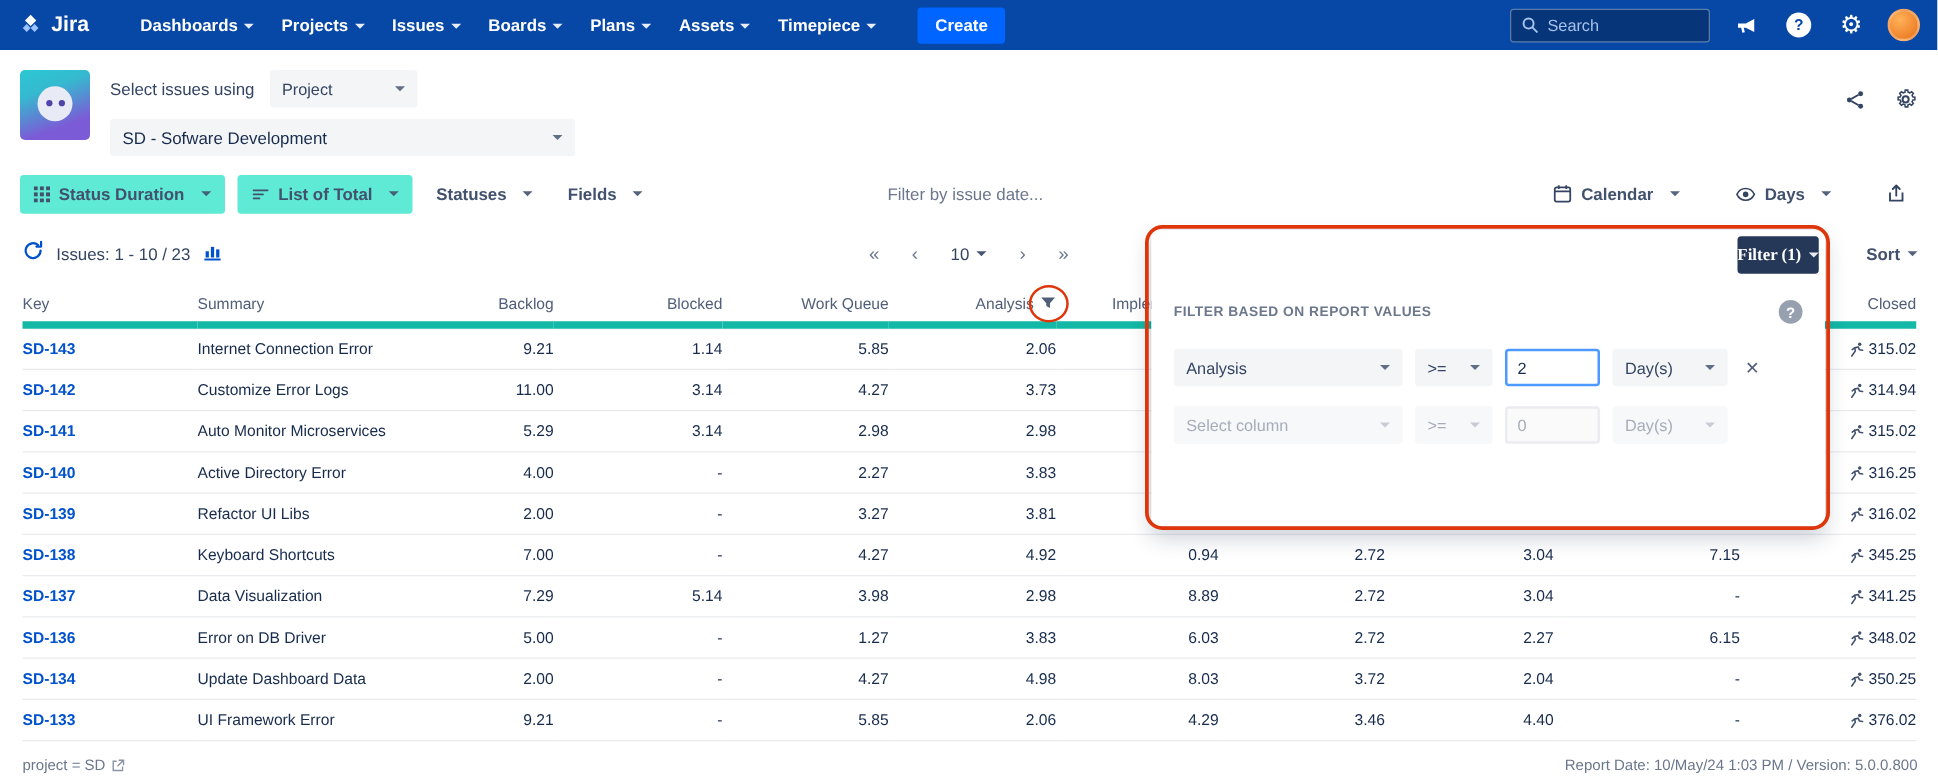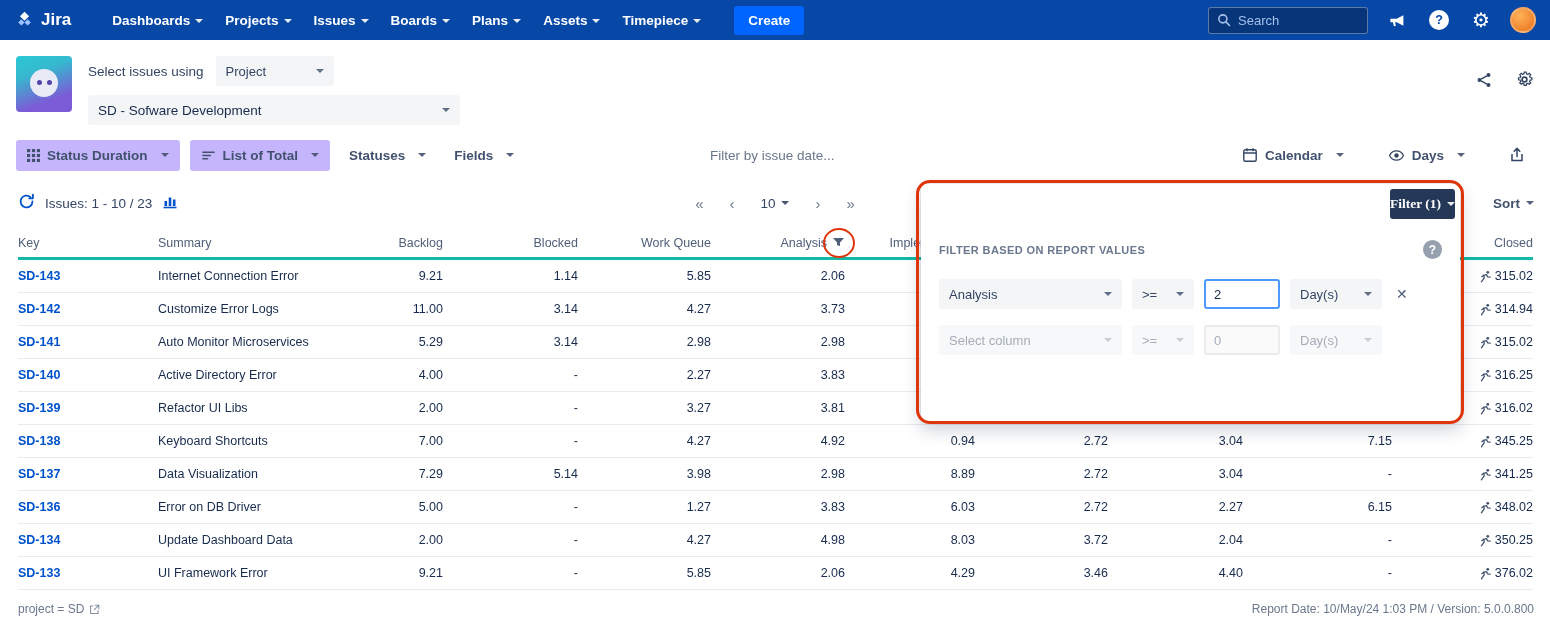--- a/index.html
+++ b/index.html
@@ -37,39 +37,39 @@
   .hc-row{display:flex;align-items:center;gap:12px;}
   .select-label{font-size:13.5px;color:#344563;}
   .select{display:inline-flex;align-items:center;justify-content:space-between;background:#F4F5F7;border-radius:3px;height:30px;padding:0 10px;font-size:13px;color:#344563;cursor:pointer;white-space:nowrap;}
   .select .chev{border-top-color:#505F79;}
   .mode-select{width:118px;}
   .project-select{width:372px;font-size:13.5px;color:#172B4D;}
   .header-icons{position:absolute;right:16px;top:30px;display:flex;align-items:center;gap:22px;}
 
   
   .toolbar{display:flex;align-items:center;padding:0 16px;height:40px;gap:10px;}
-  .tb-btn{display:inline-flex;align-items:center;gap:7px;background:#c4b5fd;border-radius:3px;height:31px;padding:0 11px;font-size:13.5px;font-weight:600;color:#42526E;cursor:pointer;white-space:nowrap;}
+  .tb-btn{display:inline-flex;align-items:center;gap:7px;background:#5eead4;border-radius:3px;height:31px;padding:0 11px;font-size:13.5px;font-weight:600;color:#42526E;cursor:pointer;white-space:nowrap;}
   .tb-plain{display:inline-flex;align-items:center;gap:7px;height:31px;padding:0 9px;font-size:13.5px;font-weight:600;color:#42526E;cursor:pointer;white-space:nowrap;}
   .date-filter{position:absolute;left:710px;font-size:13.5px;color:#6B778C;cursor:text;}
   .toolbar{position:relative;}
   .tb-right{margin-left:auto;display:flex;align-items:center;gap:26px;}
 
   
   .issues-bar{display:flex;align-items:center;padding:0 16px 0 18px;height:36px;margin-top:10px;position:relative;}
   .issues-left{display:flex;align-items:center;gap:10px;}
   .issues-label{font-size:13.5px;color:#344563;}
   .pagination{position:absolute;left:50%;transform:translateX(-50%);display:flex;align-items:center;gap:26px;color:#6B778C;font-size:15px;}
   .pg-btn{cursor:pointer;user-select:none;}
   .pg-size{display:inline-flex;align-items:center;font-size:13.5px;color:#344563;cursor:pointer;}
   .sort-ctl{margin-left:auto;font-size:13.5px;font-weight:600;color:#42526E;cursor:pointer;display:inline-flex;align-items:center;}
 
   
   .table-wrap{padding:0 17px 0 18px;margin-top:8px;}
   table{border-collapse:collapse;table-layout:fixed;width:1515px;}
-  th{font-size:12.5px;font-weight:400;color:#505F79;text-align:left;padding:7px 0;border-bottom:3px solid #14b8a6;white-space:nowrap;overflow:hidden;}
+  th{font-size:12.5px;font-weight:400;color:#505F79;text-align:left;padding:7px 0;border-bottom:6px solid #14b8a6;white-space:nowrap;overflow:hidden;}
   th.num{text-align:right;}
   td{font-size:12.5px;color:#172B4D;padding:0;height:32px;border-bottom:1px solid #E9EBEE;white-space:nowrap;overflow:hidden;}
   td.num{text-align:right;}
   .key-link{color:#0052CC;font-weight:600;cursor:pointer;}
   .closed-cell{display:flex;align-items:center;justify-content:flex-end;gap:3px;height:32px;}
   .funnel{margin-left:5px;vertical-align:-1px;}
 
   
   .page-footer{display:flex;justify-content:space-between;align-items:center;padding:0 16px 0 18px;margin-top:12px;}
   .footer-left{font-size:12px;color:#6B778C;display:inline-flex;align-items:center;gap:5px;}

